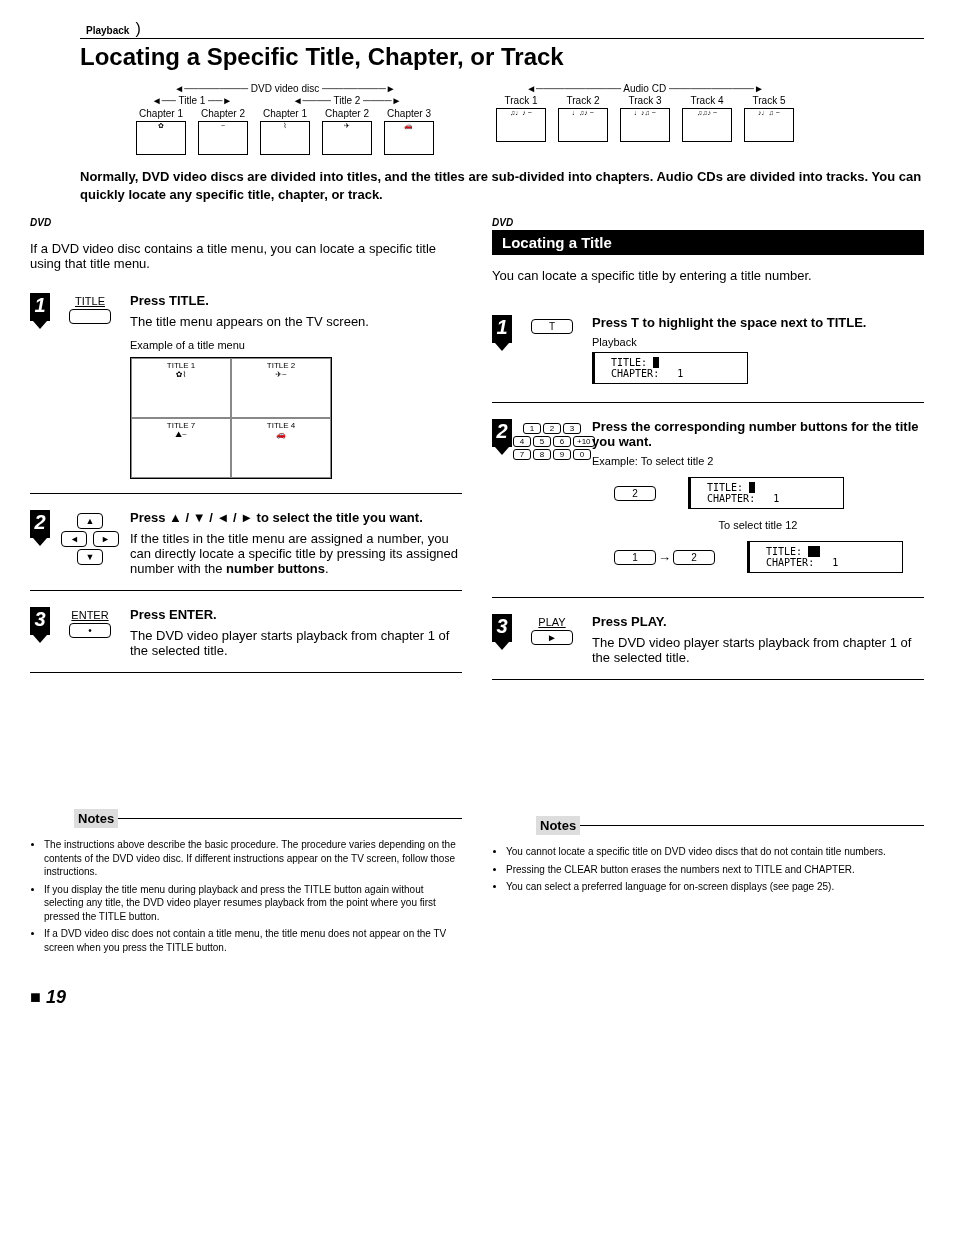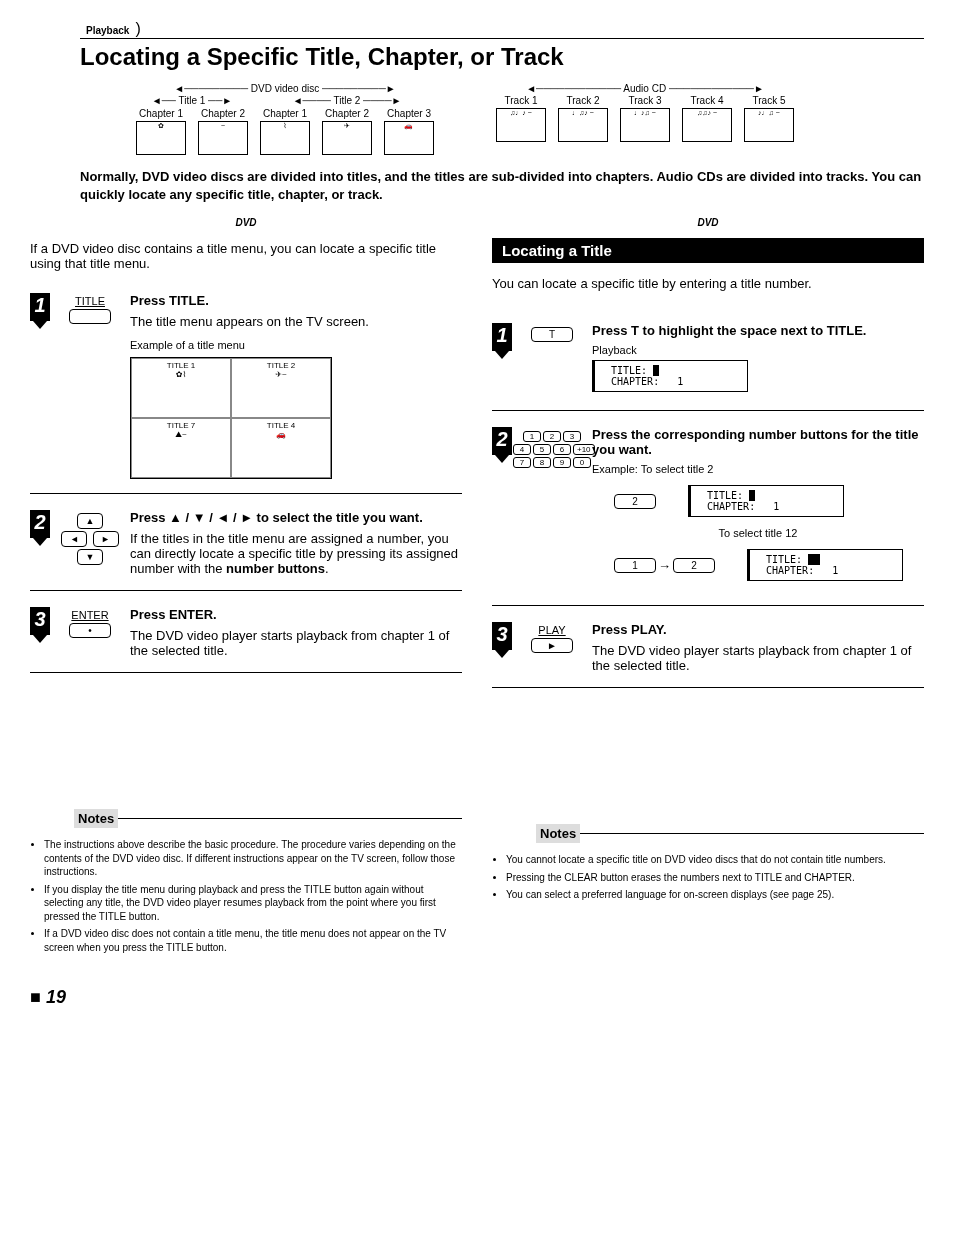--- a/index.html
+++ b/index.html
@@ -41,25 +41,25 @@
   }
   .columns {
     display: flex;
     gap: 30px;
   }
   .col {
     flex: 1;
     min-width: 0;
   }
   .dvd-tag {
-    text-align: center;
+    text-align: left;
     font-size: 10px;
     font-weight: bold;
     font-style: italic;
-    margin-bottom: 10px;
+    margin-bottom: 2px;
   }
   .section-header {
     background: #000;
     color: #fff;
     font-weight: bold;
     font-size: 15px;
     padding: 4px 10px;
     margin-bottom: 10px;
   }
   .step {

